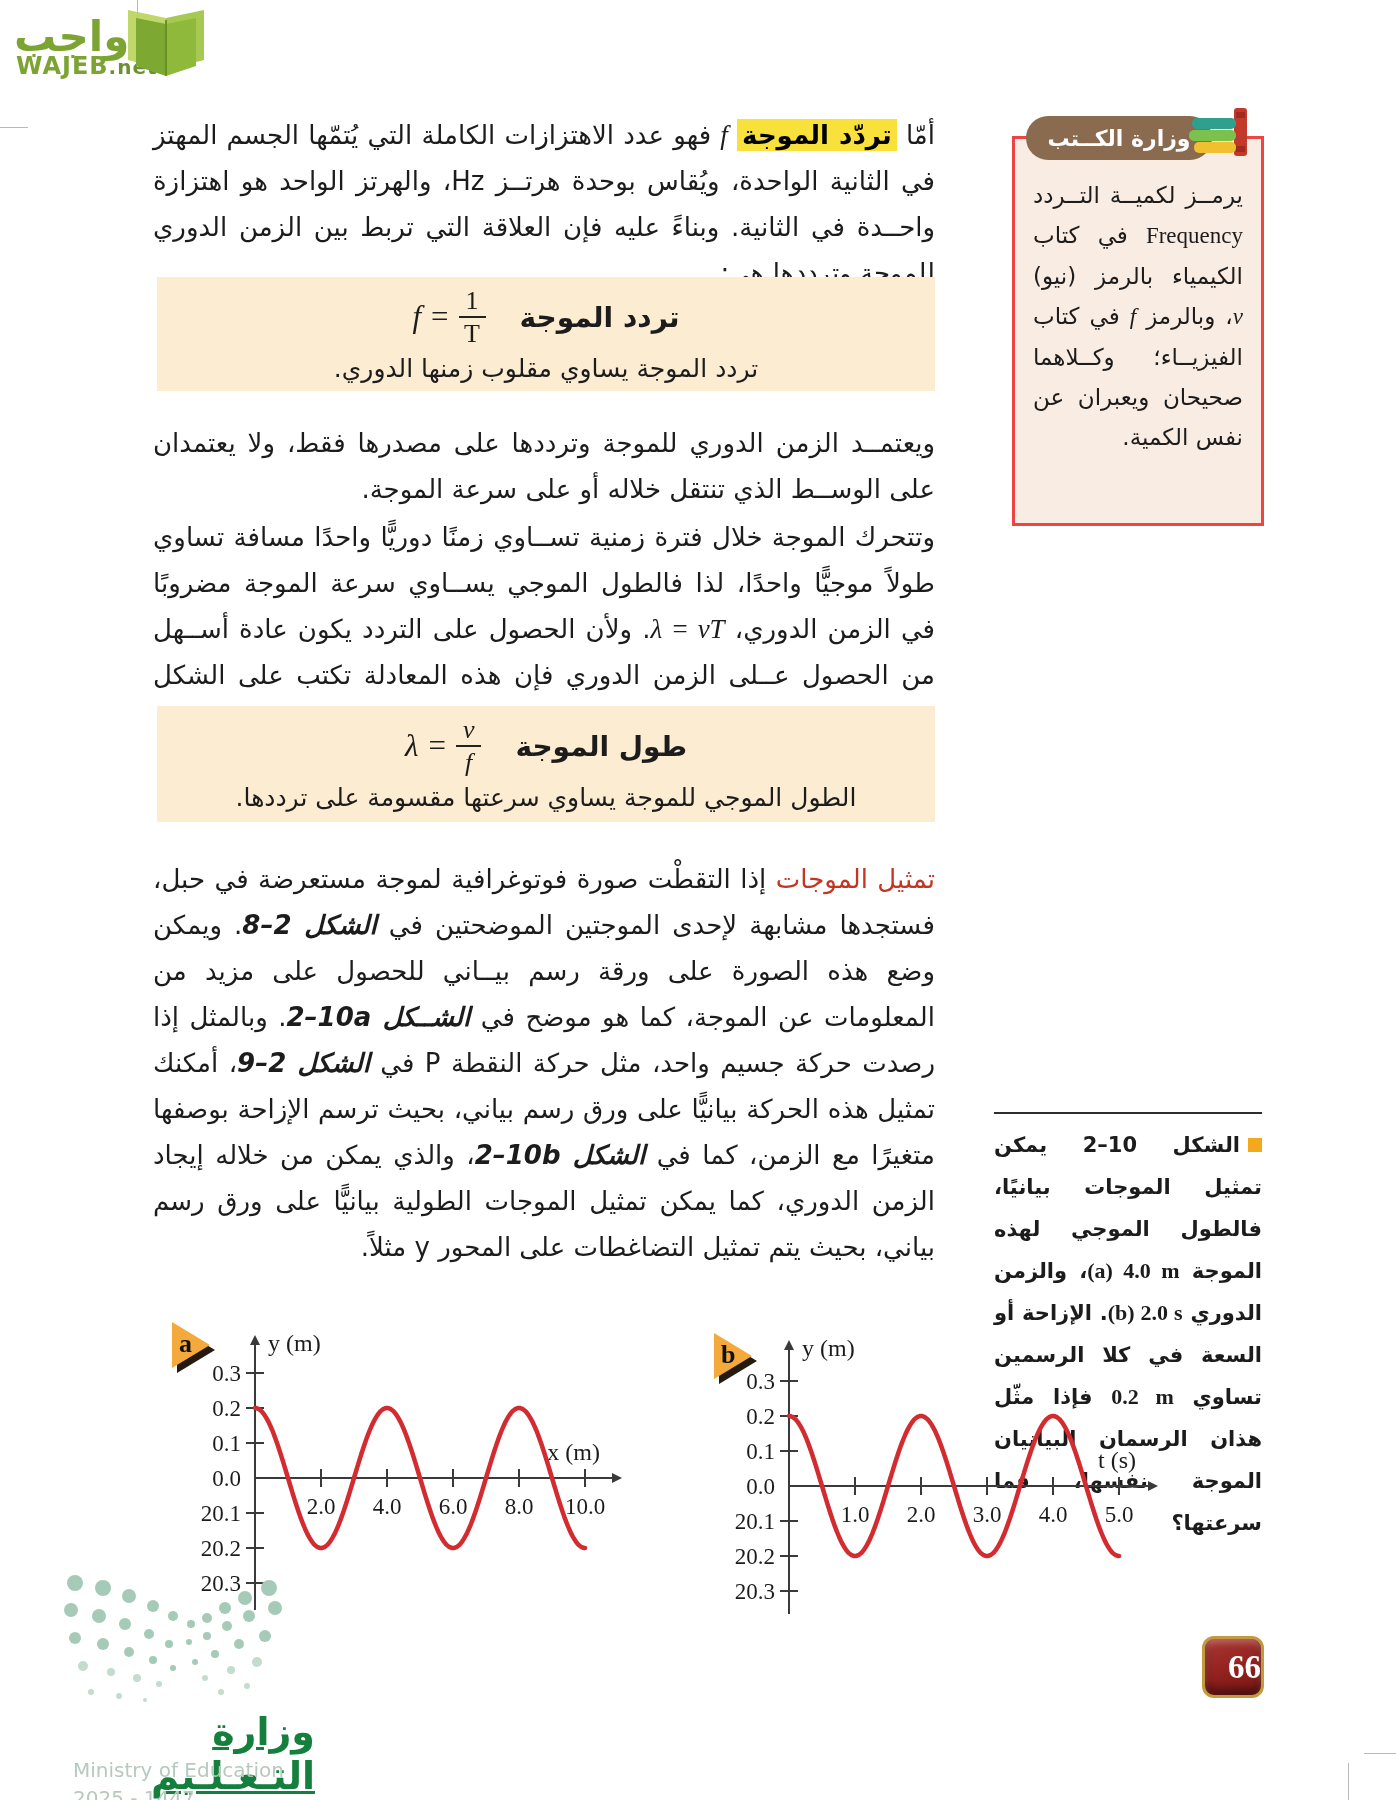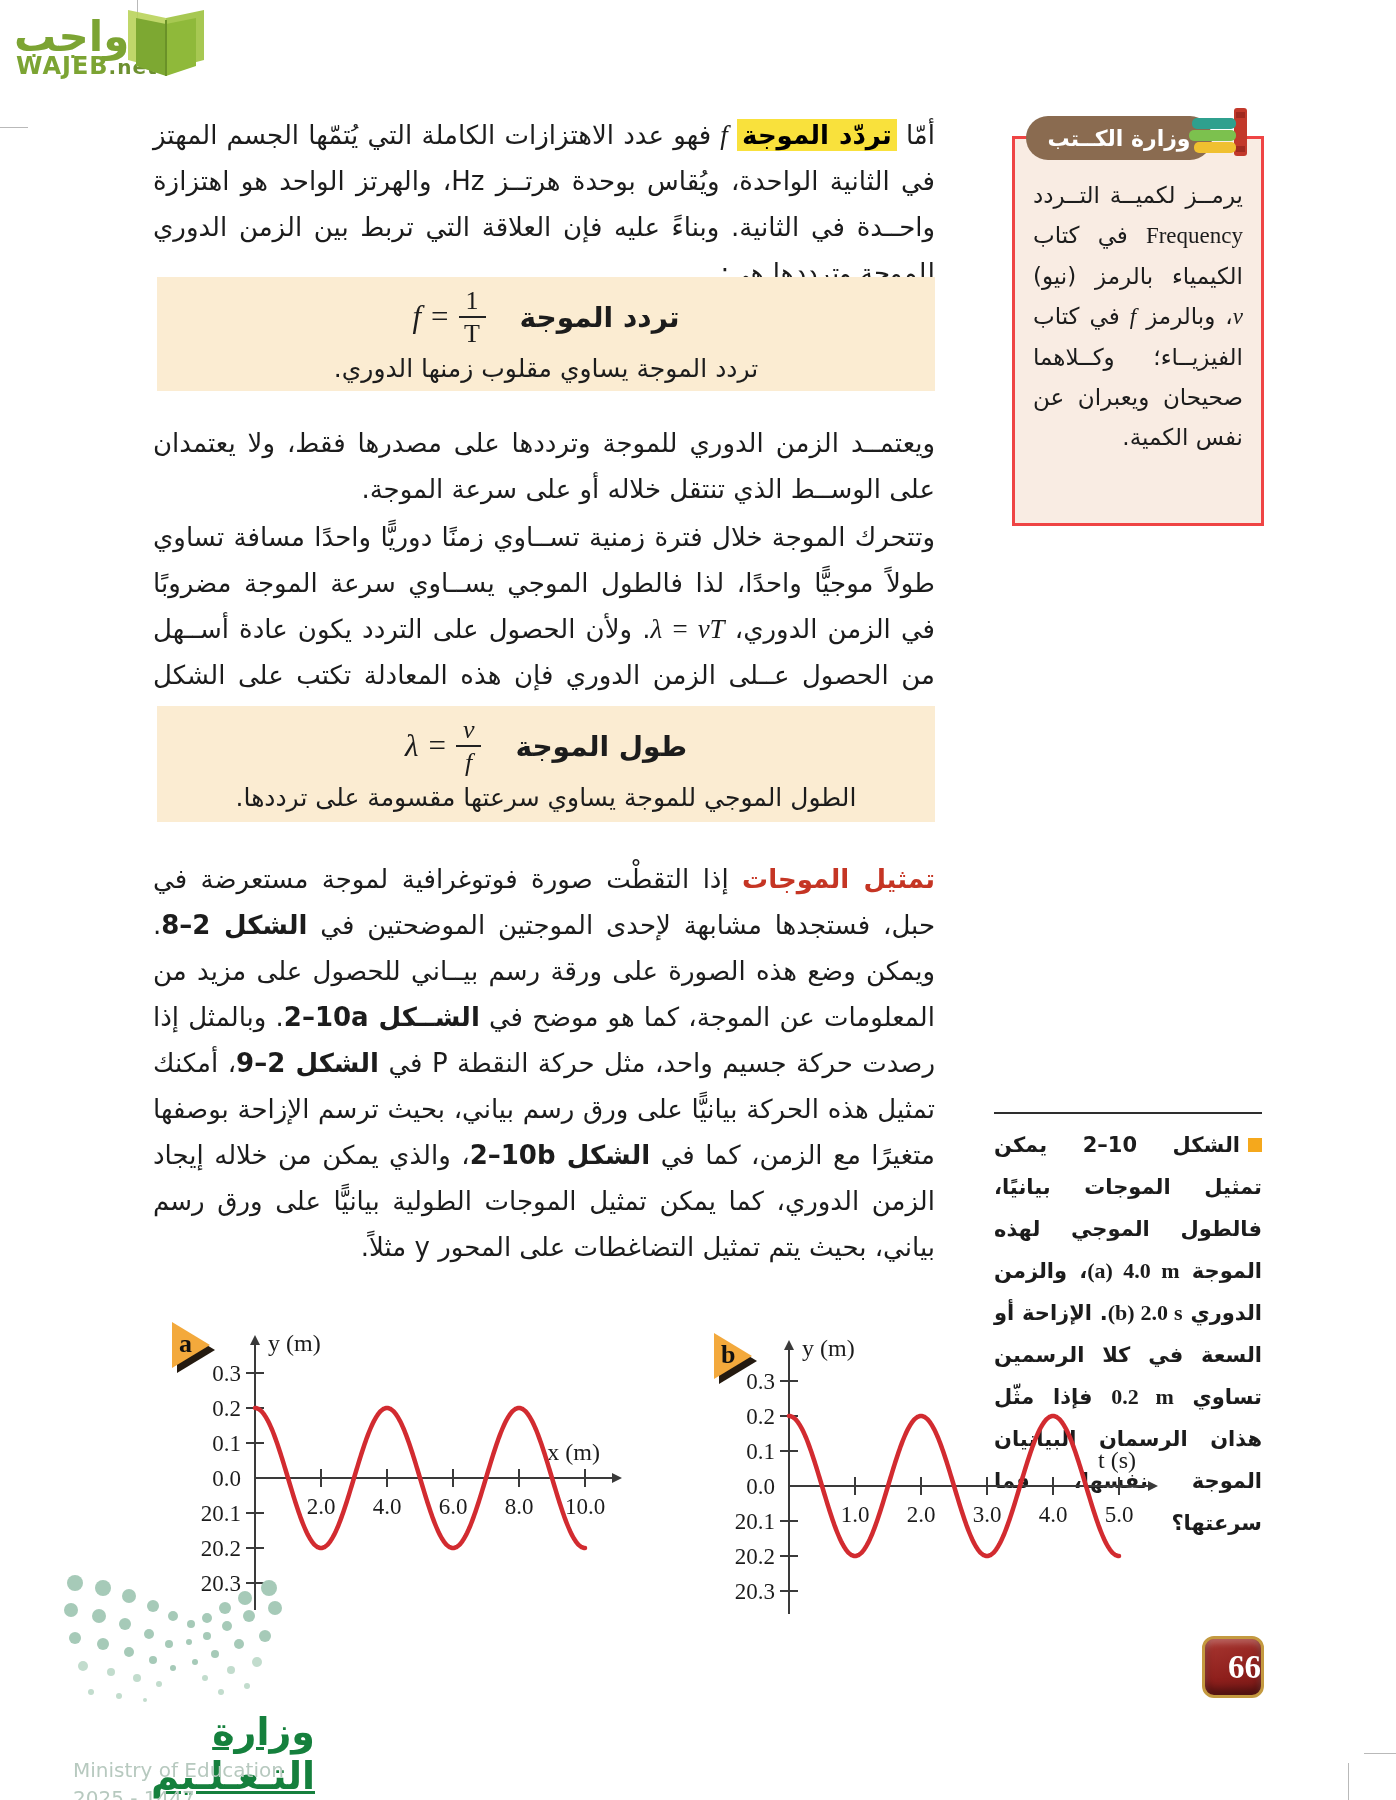--- a/index.html
+++ b/index.html
@@ -11,22 +11,22 @@
   .wajeb{position:absolute;left:8px;top:6px;width:220px;height:80px;}
   .wajeb .ar{position:absolute;left:6px;top:6px;font-size:42px;font-weight:bold;color:#7ca433;}
   .wajeb .en{position:absolute;left:8px;top:46px;font-size:24px;font-weight:bold;color:#7ca433;letter-spacing:1px;}
   .wajeb .en .tld{color:#6d9030;font-size:20px;}
   .wajeb svg{position:absolute;left:108px;top:2px;}
   
   .body-par{position:absolute;left:153px;width:782px;direction:rtl;text-align:justify;
             font-size:26px;line-height:46px;margin:0;}
   .body-par .sym{font-family:"Liberation Serif",serif;font-style:italic;font-size:27px;}
   mark.hl{background:#f9e13c;font-weight:bold;padding:1px 5px;margin-top:48px;}
-  .lead-red{color:#c53524;font-weight:bold;}
-  .figref{font-weight:bold;}
+  .lead-red{color:#c53524;font-weight:normal;}
+  .figref{font-weight:bold;font-style:italic;}
   
   .eq-box{position:absolute;left:157px;width:778px;background:#fbecd2;padding:10px 0 8px 0;}
   .eq-row{display:flex;direction:rtl;justify-content:center;align-items:center;gap:34px;}
   .eq-title{font-weight:bold;font-size:28px;}
   .eq-math{direction:ltr;display:inline-flex;align-items:center;gap:10px;
            font-family:"Liberation Serif",serif;font-size:31px;}
   .eq-math i{font-style:italic;}
   .frac{display:inline-flex;flex-direction:column;align-items:center;line-height:1.05;font-size:26px;}
   .frac .num{border-bottom:2px solid #222;padding:0 7px 2px;}
   .frac .den{padding-top:2px;}

